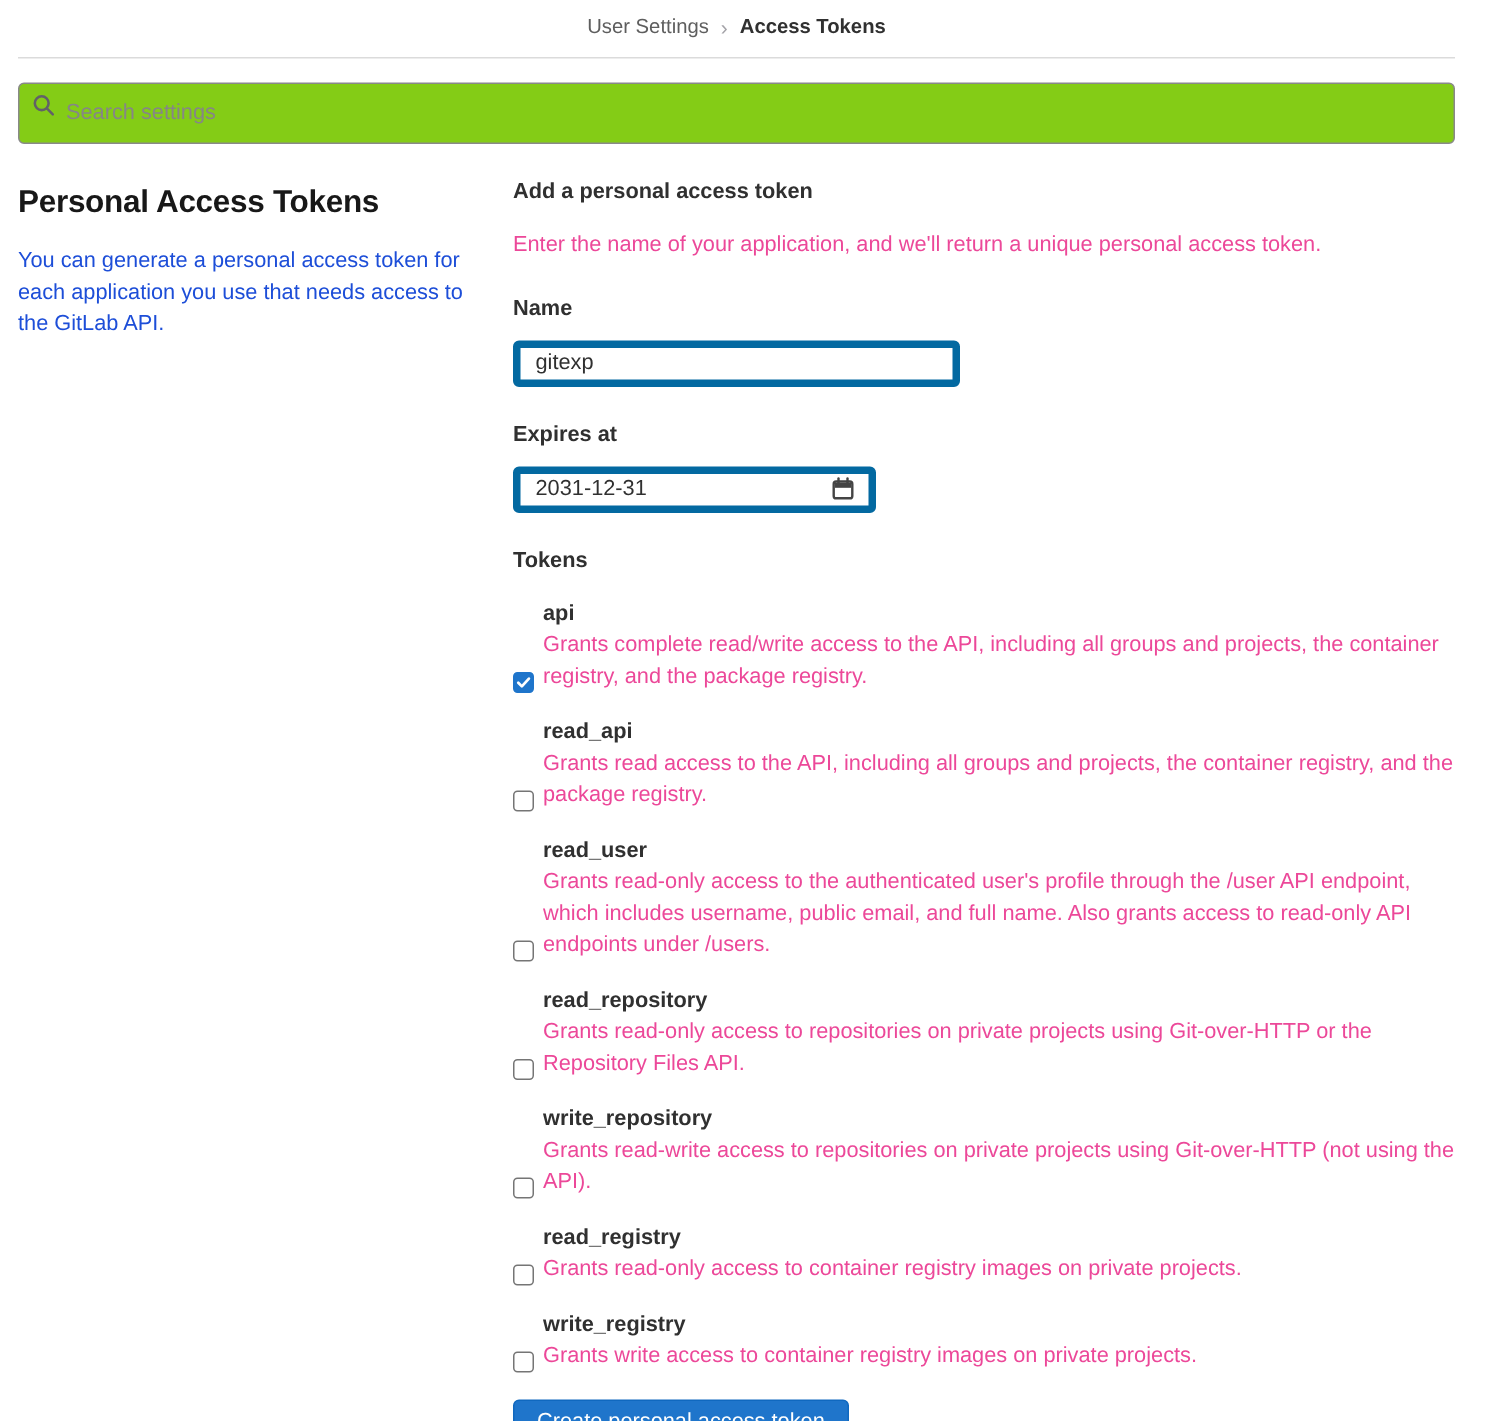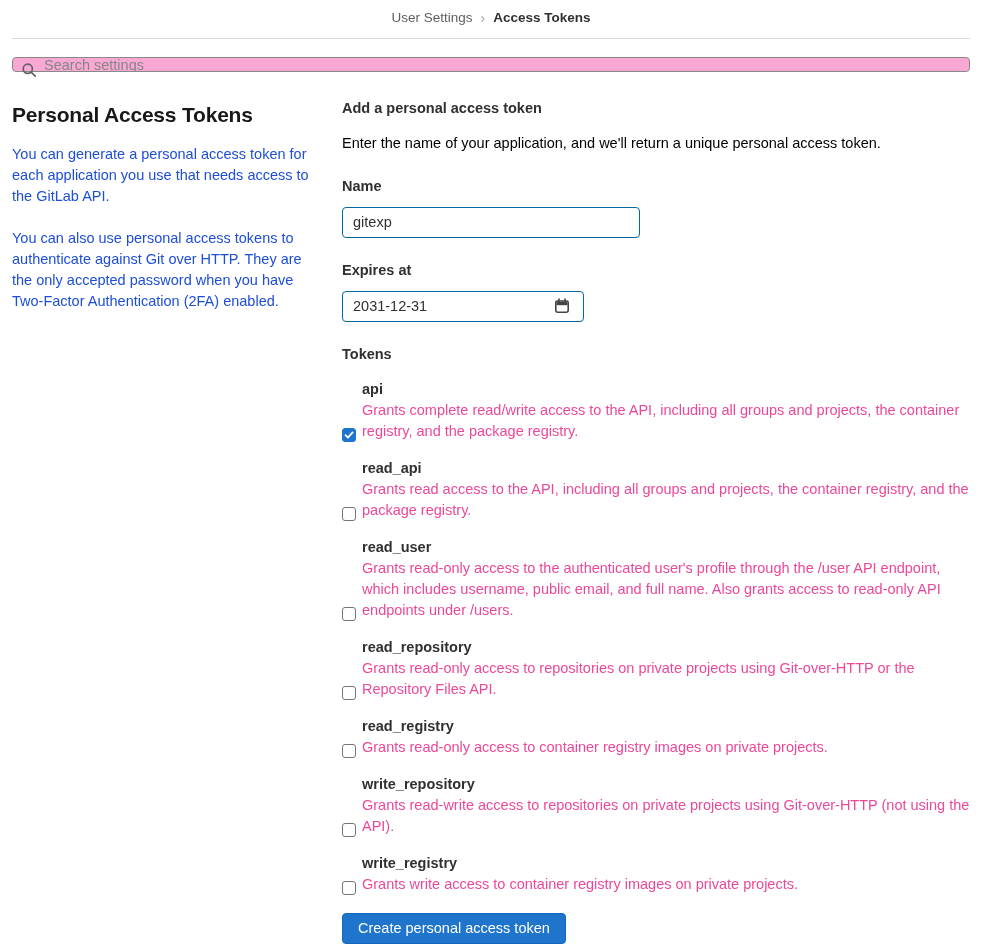--- a/index.html
+++ b/index.html
@@ -17,46 +17,46 @@
   
   .breadcrumb-bar { padding: 8px 0 10px 0; display: flex; align-items: center; gap: 8px; font-size: 13.5px; justify-content: center; }
   .crumb-parent { color: #5e5e5e; text-decoration: none; cursor: pointer; }
   .crumb-sep { color: #a4a3a8; font-size: 14px; line-height: 1; }
   .crumb-current { color: #303030; font-weight: 700; }
   .top-divider { border: none; border-top: 1px solid #dbdbdb; margin: 0; }
 
   
   .search-wrap { position: relative; margin: 16px 0 20px 0; }
   .search-input {
-    width: 100%; height: 15px;
+    width: 100%; height: 41px;
     border: 1px solid #898989; border-radius: 4px;
     padding: 0 10px 0 31px;
     font-family: "Liberation Sans", sans-serif;
-    font-size: 14.5px; color: #303030; background: #f9a8d4;
+    font-size: 14.5px; color: #303030; background: #84cc16;
     outline: none;
   }
   .search-input::placeholder { color: #868686; }
   .search-icon { position: absolute; left: 9px; top: 7px; width: 16px; height: 16px; pointer-events: none; }
 
   
   .content { display: grid; grid-template-columns: 310px 1fr; column-gap: 20px; }
 
   .left-col h1 {
     font-size: 21px; font-weight: 700; letter-spacing: -0.2px;
     margin: 4px 0 14px 0; color: #181818;
   }
   .left-col p { color: #1d4ed8; margin-bottom: 21px; }
 
   .right-col { padding-top: 2px; }
   .form-heading { font-size: 14.5px; font-weight: 700; margin-bottom: 14px; }
-  .form-desc { color: #000000; margin-bottom: 22px; }
+  .form-desc { color: #ec4899; margin-bottom: 22px; }
 
   .field-label { display: block; font-weight: 700; margin-bottom: 10px; }
   .text-input {
-    height: 31px; border: 1px solid #0369a1; border-radius: 4px;
+    height: 31px; border: 5px solid #0369a1; border-radius: 4px;
     padding: 0 10px; font-family: "Liberation Sans", sans-serif;
     font-size: 14.5px; color: #303030; background: #fff; outline: none;
   }
   .name-input { width: 298px; margin-bottom: 22px; }
   .expires-wrap { position: relative; width: 238px; margin-bottom: 22px; }
   .expires-input { width: 242px; padding-right: 34px; }
   .calendar-icon { position: absolute; right: 10px; top: 7px; width: 16px; height: 16px; pointer-events: none; }
 
   .scopes-label { font-weight: 700; margin-bottom: 14px; }
 
@@ -102,21 +102,20 @@
       <line x1="10.4" y1="10.4" x2="14.2" y2="14.2" stroke="#626168" stroke-width="1.7" stroke-linecap="round"></line>
     </svg>
     <input class="search-input" type="text" placeholder="Search settings" style="">
   </div>
 
   <div class="content">
 
     <aside class="left-col">
       <h1>Personal Access Tokens</h1>
       <p>You can generate a personal access token for each application you use that needs access to the GitLab API.</p>
-      <p>You can also use personal access tokens to authenticate against Git over HTTP. They are the only accepted password when you have Two-Factor Authentication (2FA) enabled.</p>
     </aside>
 
     <section class="right-col">
       <h4 class="form-heading">Add a personal access token</h4>
       <p class="form-desc">Enter the name of your application, and we'll return a unique personal access token.</p>
 
       <label class="field-label">Name</label>
       <input class="text-input name-input" type="text" value="gitexp" style="">
 
       <label class="field-label">Expires at</label>
@@ -173,40 +172,40 @@
       <div class="scope-label">read_repository</div>
       <div class="scope-desc">Grants read-only access to repositories on private projects using Git-over-HTTP or the Repository Files API.</div>
     </span>
   </div>
 
   <div class="scope-item">
     <span class="checkbox">
       
     </span>
     <span class="scope-text">
+      <div class="scope-label">write_repository</div>
+      <div class="scope-desc">Grants read-write access to repositories on private projects using Git-over-HTTP (not using the API).</div>
+    </span>
+  </div>
+
+  <div class="scope-item">
+    <span class="checkbox">
+      
+    </span>
+    <span class="scope-text">
       <div class="scope-label">read_registry</div>
       <div class="scope-desc">Grants read-only access to container registry images on private projects.</div>
     </span>
   </div>
 
   <div class="scope-item">
     <span class="checkbox">
       
     </span>
     <span class="scope-text">
-      <div class="scope-label">write_repository</div>
-      <div class="scope-desc">Grants read-write access to repositories on private projects using Git-over-HTTP (not using the API).</div>
-    </span>
-  </div>
-
-  <div class="scope-item">
-    <span class="checkbox">
-      
-    </span>
-    <span class="scope-text">
       <div class="scope-label">write_registry</div>
       <div class="scope-desc">Grants write access to container registry images on private projects.</div>
     </span>
   </div>
 </div>
 
       <button class="submit-btn">Create personal access token</button>
 
       
     </section>

